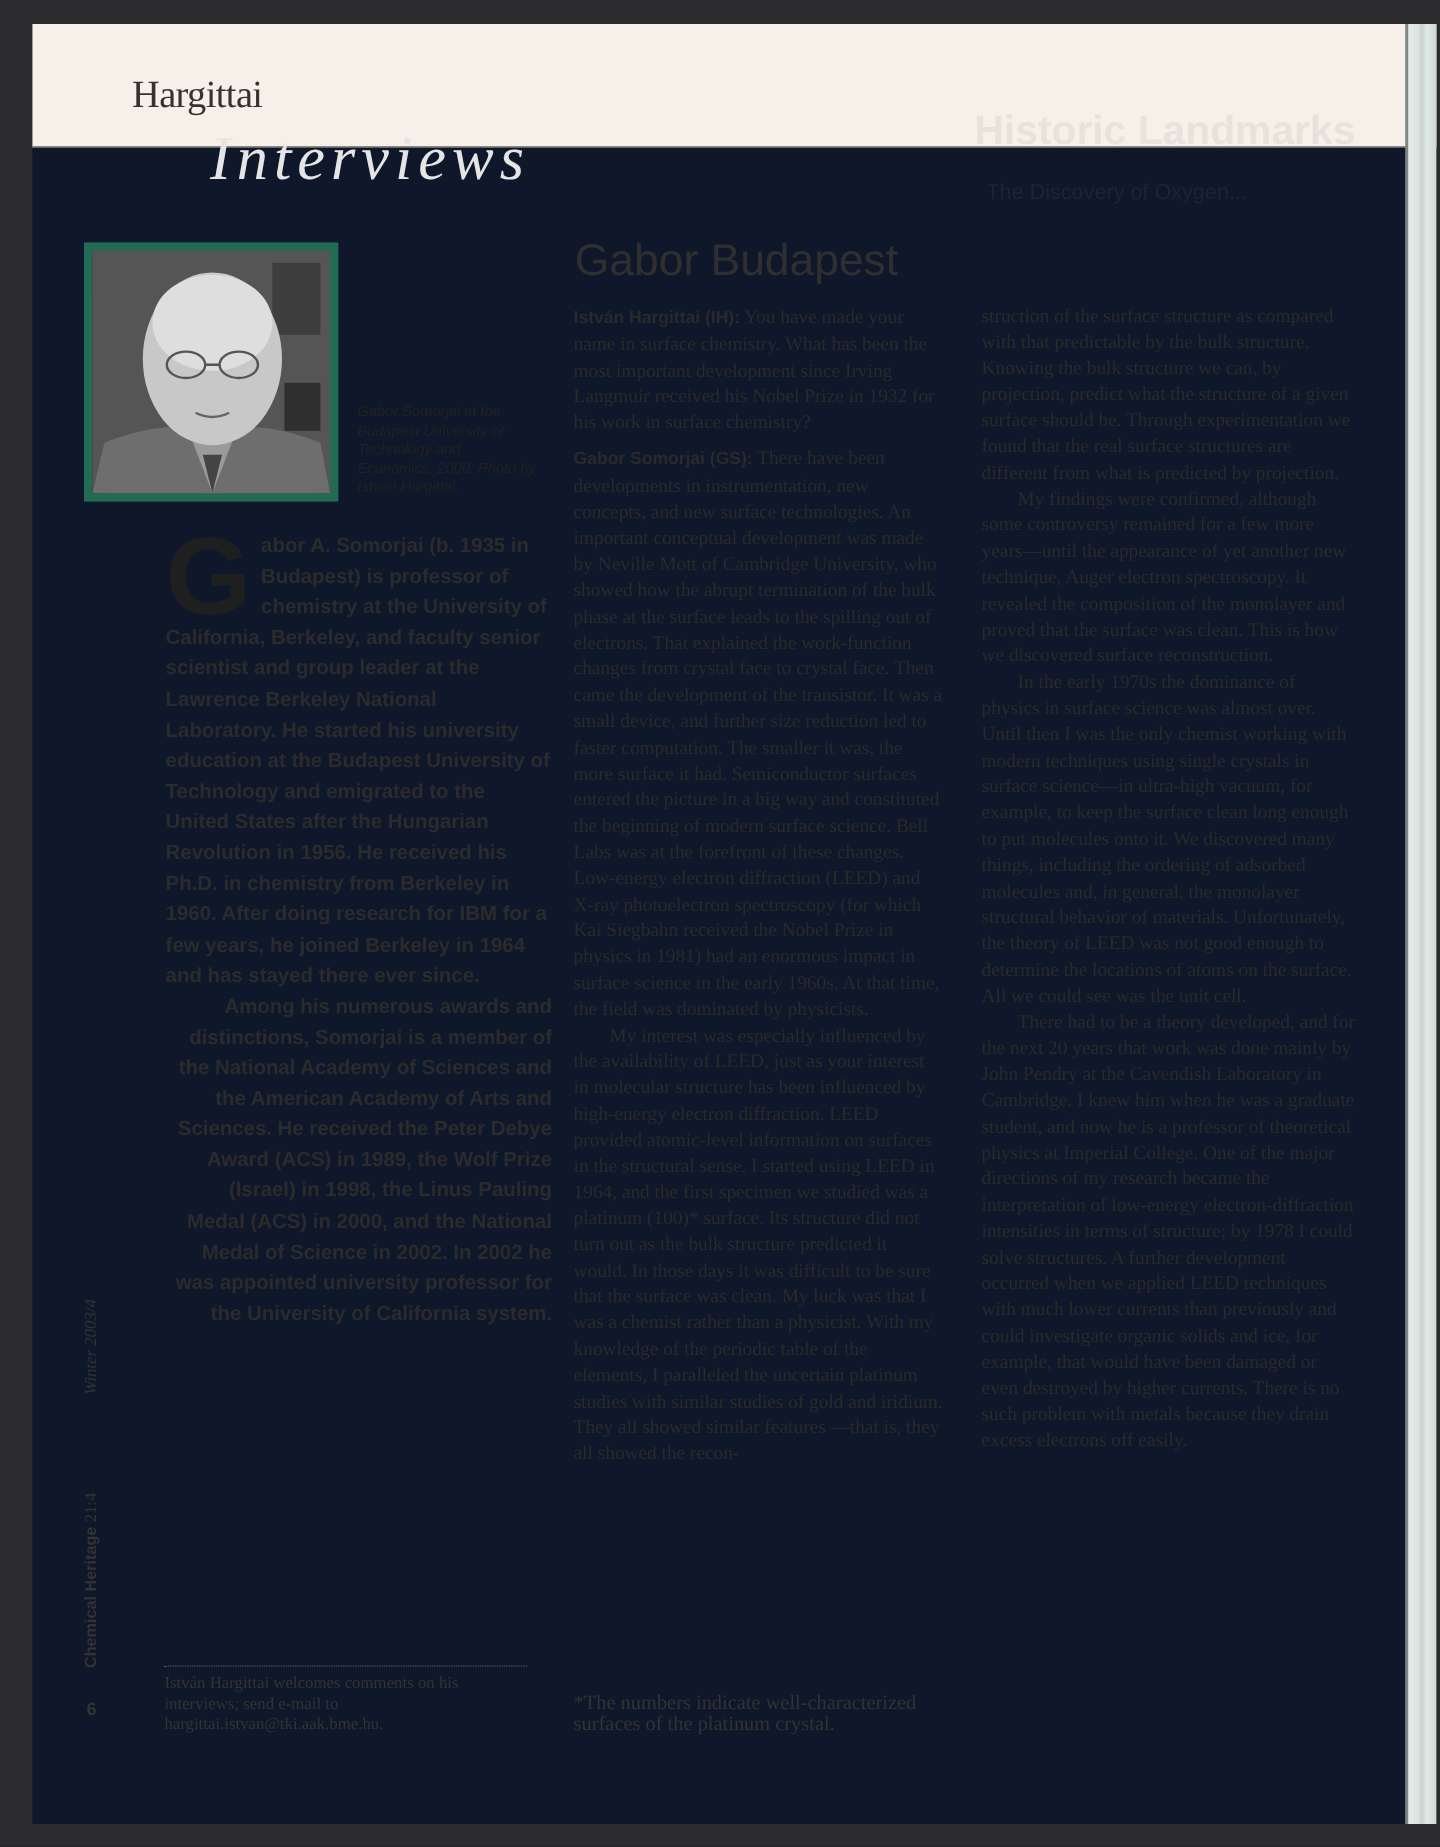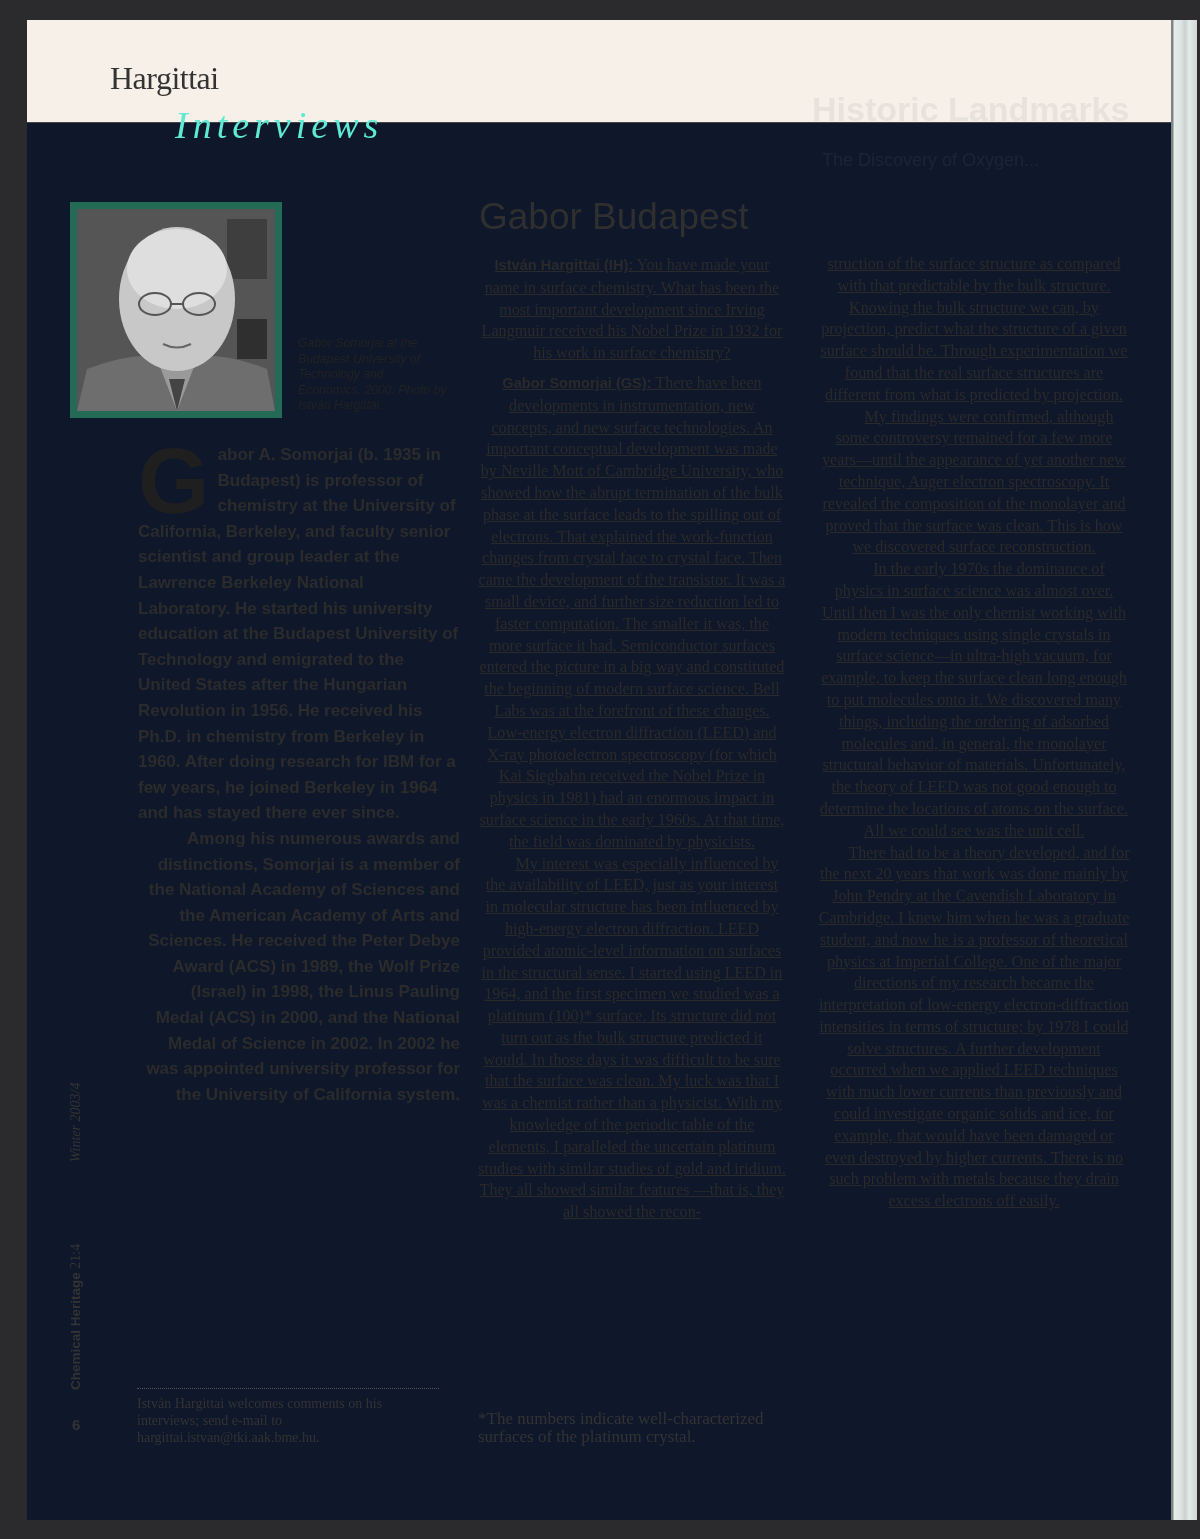--- a/index.html
+++ b/index.html
@@ -30,21 +30,21 @@
   .ghost-sub { left: 795px; top: 130px; font-size: 18px; font-weight: normal; }
 
   .series-name {
     position: absolute; left: 110px; top: 60px;
     font-family: "Liberation Serif", serif; font-size: 32px; color: #333;
     letter-spacing: -0.5px;
   }
   .series-sub {
     position: absolute; left: 175px; top: 103px;
     font-family: "Liberation Serif", serif; font-style: italic;
-    font-size: 38px; color: #5eead4; letter-spacing: 5px;
+    font-size: 52px; color: #e5e5e5; letter-spacing: 5px;
   }
 
   .photo-frame {
     position: absolute; left: 70px; top: 202px; width: 212px; height: 216px;
     background: #236b55; padding: 0;
   }
   .photo {
     position: absolute; left: 7px; top: 7px; width: 198px; height: 202px;
     background: radial-gradient(ellipse 60px 70px at 100px 90px, #dcdcdc 0%, #bdbdbd 55%, rgba(80,80,80,0) 75%),
                 radial-gradient(ellipse 120px 80px at 100px 210px, #7a7a7a 0%, #5a5a5a 60%, #3a3a3a 100%),
@@ -88,22 +88,21 @@
     position: absolute; left: 72px; top: 1416px;
     font-family: "Liberation Sans", sans-serif; font-weight: 900; font-size: 15px; color: #333;
   }
 
   .article-title {
     position: absolute; left: 479px; top: 196px;
     font-family: "Liberation Sans", sans-serif; font-size: 37px; color: #2f2f2f;
   }
   .col {
     position: absolute; font-size: 16.1px; line-height: 21.8px; color: #2a2a2a;
-    text-align: center;
-    text-decoration: underline;
+    text-align: left;
   }
   .col p { margin: 0; }
   .col p.indent { text-indent: 30px; }
   .col p.qa { margin-bottom: 8px; }
   .speaker { font-family: "Liberation Sans", sans-serif; font-weight: bold; font-size: 14.6px; }
   .col-mid { left: 478px; top: 254px; width: 308px; }
   .col-right { left: 818px; top: 253px; width: 312px; }
   .footnote-mid {
     position: absolute; left: 478px; top: 1410px; width: 300px;
     font-size: 17px; line-height: 18px; color: #333;

